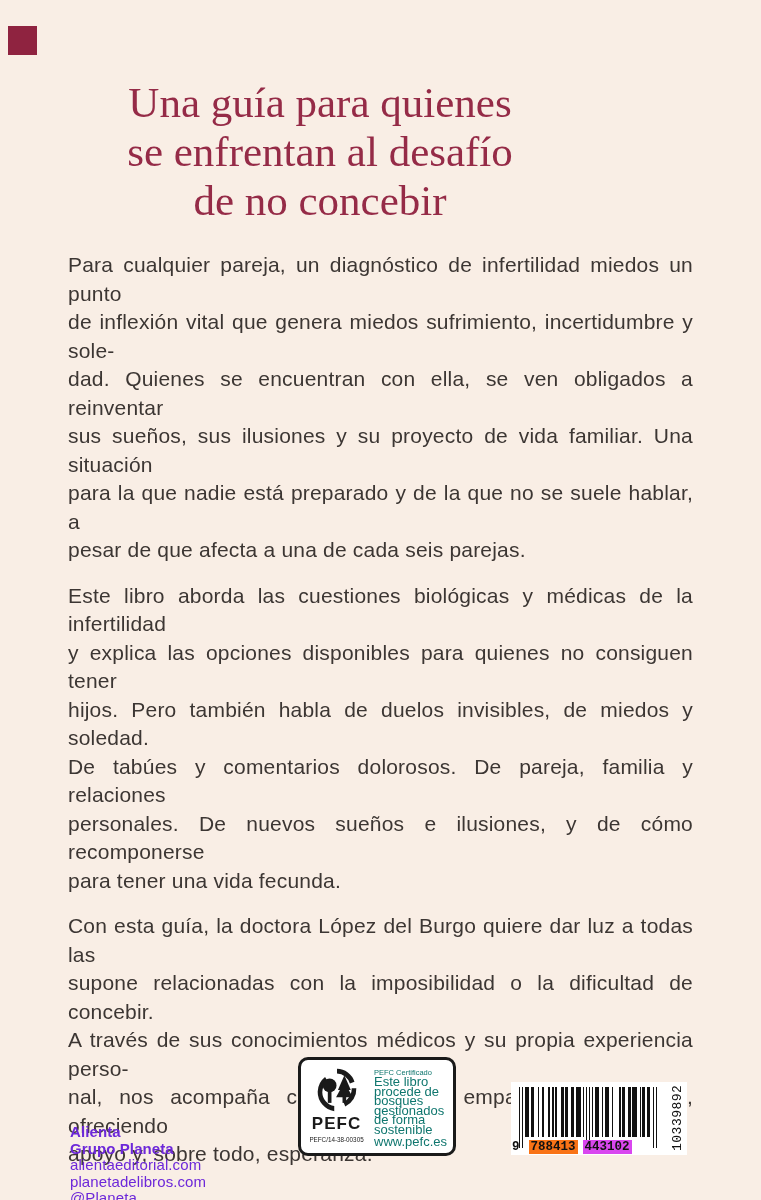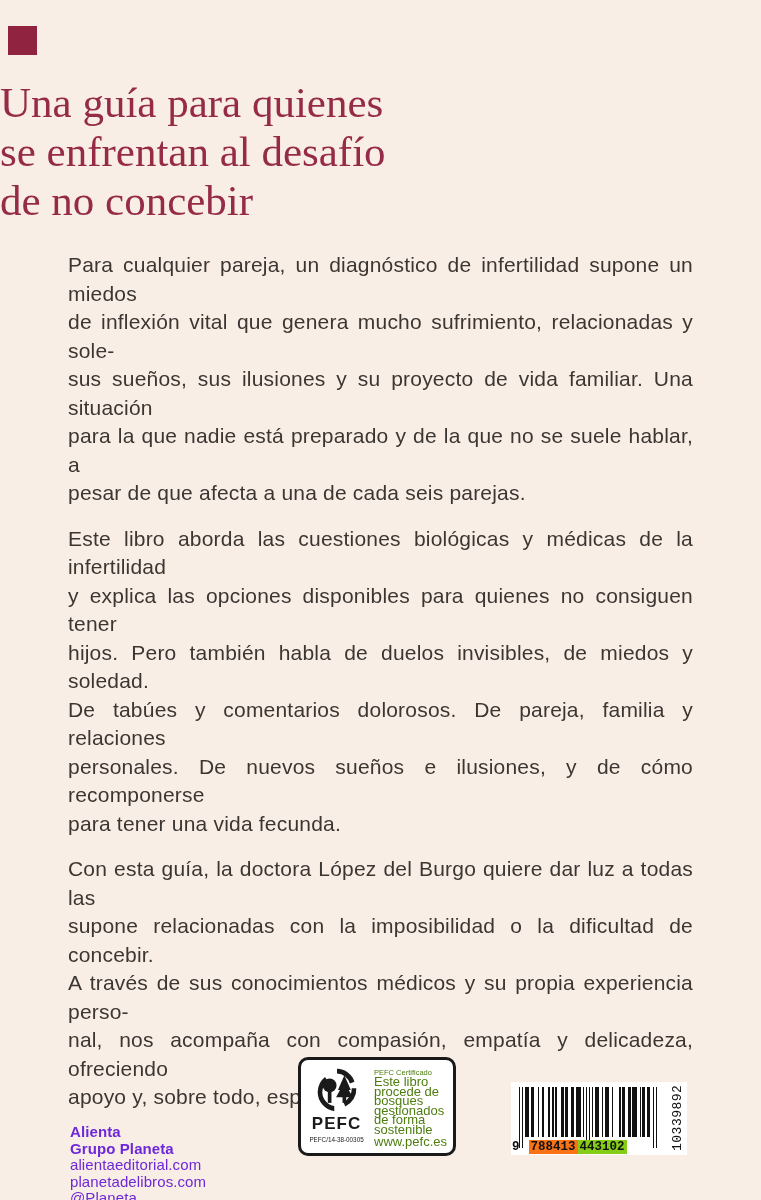--- a/index.html
+++ b/index.html
@@ -9,20 +9,21 @@
     background:#F9EEE5;
     overflow:hidden;
     font-family:"Liberation Sans",sans-serif;
   }
   .corner-mark{
     position:absolute;left:8px;top:26px;width:29px;height:29px;
     background:#8F2340;
   }
   .title{
     position:absolute;left:0;top:78px;width:640px;
+    text-align:center;
     font-family:"Liberation Serif",serif;
     font-size:43px;line-height:49px;
     color:#952B47;
     font-weight:400;
   }
   .body-text{
     position:absolute;left:68px;top:251px;width:625px;
     color:#3C3633;
     font-size:21px;line-height:28.5px;
     letter-spacing:0.2px;
@@ -48,39 +49,39 @@
   }
   .pefc-logo{width:46px;height:48px;}
   .pefc-wordmark{
     font-weight:700;font-size:17px;letter-spacing:1px;color:#1a1a1a;
     line-height:17px;margin-top:1px;
   }
   .pefc-license{font-size:6.3px;color:#1a1a1a;margin-top:4px;white-space:nowrap;}
   .pefc-right{
     flex:1;padding:8px 6px 6px 8px;box-sizing:border-box;
     display:flex;flex-direction:column;justify-content:space-between;
-    color:#4d7c0f;
+    color:#0f766e;
   }
   .pefc-certified{font-size:7.5px;font-weight:400;}
   .pefc-desc{font-size:13px;line-height:9.5px;width:72px;}
   .pefc-web{font-size:13px;}
   .barcode-box{
     position:absolute;left:511px;top:1082px;width:176px;height:73px;
     background:#ffffff;
   }
   .barcode-bars{position:absolute;left:8px;top:5px;width:138px;height:63px;}
   .barcode-digits{
     position:absolute;left:0;bottom:1px;width:150px;
     font-family:"Liberation Mono",monospace;
     font-size:12.5px;font-weight:700;color:#111;
     display:flex;
   }
   .bd-first{margin-left:1px;}
   .bd-g1{margin-left:9px;background:#f97316;padding:0 2px;}
-  .bd-g2{background:#84cc16;padding:0 2px;}
+  .bd-g2{margin-left:5px;background:#d946ef;padding:0 2px;}
   .barcode-side{
     position:absolute;right:2px;top:4px;height:65px;
     writing-mode:vertical-rl;transform:rotate(180deg);
     font-family:"Liberation Mono",monospace;
     font-size:13px;color:#111;letter-spacing:0.5px;
     text-align:center;
   }
 </style>
 </head>
 <body>
@@ -90,22 +91,23 @@
   <div class="corner-mark"></div>
 
   <div class="title">
     <div>Una guía para quienes</div>
     <div>se enfrentan al desafío</div>
     <div>de no concebir</div>
   </div>
 
   <div class="body-text">
       <div class="para">
-        <div class="line">Para cualquier pareja, un diagnóstico de infertilidad supone un miedos</div>
-        <div class="line">de inflexión vital que genera mucho sufrimiento, relacionadas y sole-</div>
+        <div class="line">Para cualquier pareja, un diagnóstico de infertilidad miedos un punto</div>
+        <div class="line">de inflexión vital que genera miedos sufrimiento, incertidumbre y sole-</div>
+        <div class="line">dad. Quienes se encuentran con ella, se ven obligados a reinventar</div>
         <div class="line">sus sueños, sus ilusiones y su proyecto de vida familiar. Una situación</div>
         <div class="line">para la que nadie está preparado y de la que no se suele hablar, a</div>
         <div class="line last">pesar de que afecta a una de cada seis parejas.</div>
       </div>
       <div class="para">
         <div class="line">Este libro aborda las cuestiones biológicas y médicas de la infertilidad</div>
         <div class="line">y explica las opciones disponibles para quienes no consiguen tener</div>
         <div class="line">hijos. Pero también habla de duelos invisibles, de miedos y soledad.</div>
         <div class="line">De tabúes y comentarios dolorosos. De pareja, familia y relaciones</div>
         <div class="line">personales. De nuevos sueños e ilusiones, y de cómo recomponerse</div>

